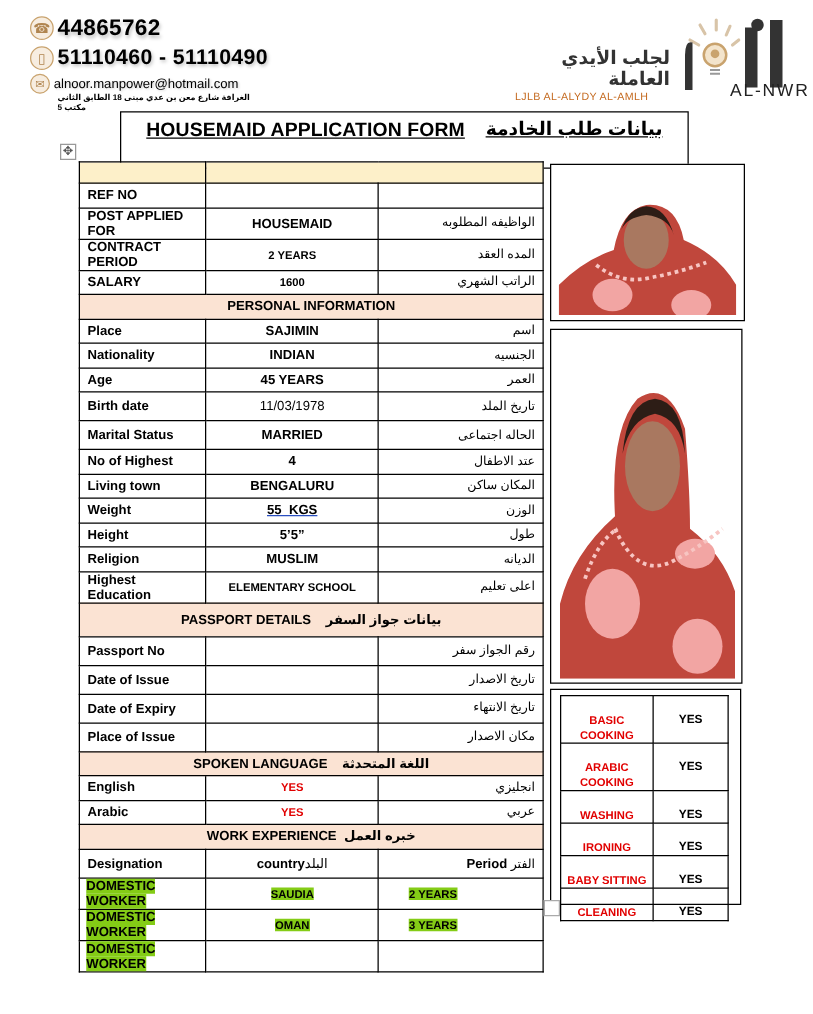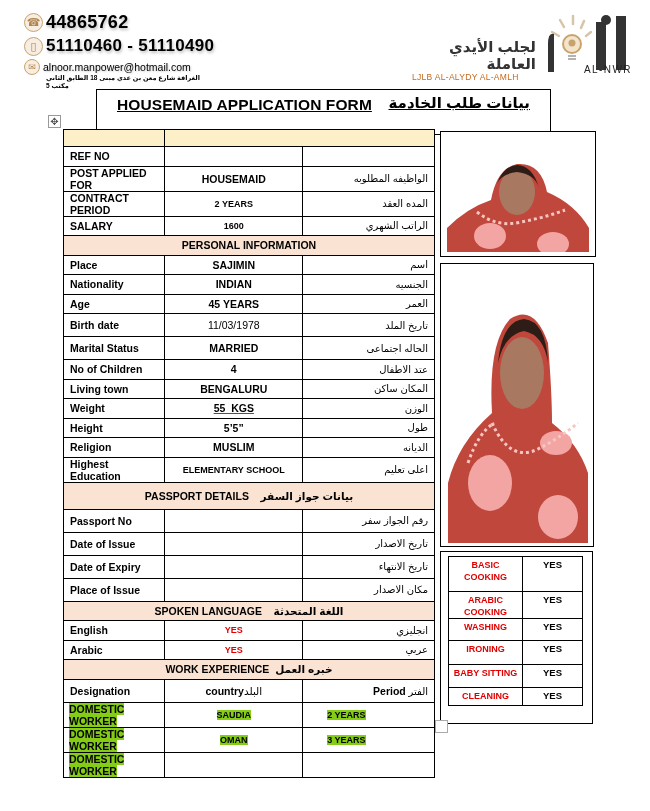--- a/index.html
+++ b/index.html
@@ -15,21 +15,21 @@
   .phone1 { font-size: 18px; font-weight: bold; letter-spacing: 0.3px; height: 24px; line-height: 24px; text-shadow: 1px 2px 3px rgba(0,0,0,0.25); }
   .phone2 { font-size: 17px; font-weight: bold; letter-spacing: 0.3px; height: 24px; line-height: 24px; text-shadow: 1px 2px 3px rgba(0,0,0,0.25); }
   .email { font-size: 10.5px; height: 18px; line-height: 18px; text-shadow: 1px 1px 2px rgba(0,0,0,0.2); }
   .address { font-size: 6.5px; margin-left: 22px; margin-top: -2px; direction: rtl; text-align: left; width: 160px; font-weight: bold; }
 
   
   .logo-text { position: absolute; left: 412px; top: 38px; width: 124px; }
   .logo-ar { font-size: 15px; font-weight: bold; color: #333; direction: rtl; line-height: 17px; }
   .logo-en { font-size: 8.5px; color: #c4691e; letter-spacing: 0.3px; line-height: 10px; }
   .logo-mark { position: absolute; left: 546px; top: 12px; width: 95px; height: 64px; }
-  .logo-nwr { position: absolute; left: 584px; top: 64px; font-size: 10px; letter-spacing: 1.4px; color: #222; }
+  .logo-nwr { position: absolute; left: 584px; top: 64px; font-size: 14px; letter-spacing: 1.4px; color: #222; }
 
   
   .title-box { position: absolute; left: 96px; top: 89px; width: 455px; height: 46px; border: 1px solid #000; display: flex; align-items: center; }
   .title-en { position: absolute; left: 20px; top: 6px; font-size: 15.5px; font-weight: bold; text-decoration: underline; letter-spacing: 0.1px; }
   .title-ar { position: absolute; right: 20px; top: 4px; font-size: 15px; font-weight: bold; text-decoration: underline; direction: rtl; }
 
   .move-handle { position: absolute; left: 48px; top: 115px; width: 13px; height: 13px; border: 1px solid #999; font-size: 10px; line-height: 11px; text-align: center; color: #555; background: #fff; }
 
   
   .main-table { position: absolute; left: 63px; top: 129px; width: 372px; border-collapse: collapse; font-size: 10.5px; }
@@ -49,21 +49,21 @@
 
   
   .photo-box { position: absolute; border: 1px solid #000; background: #fff; }
   .photo1 { left: 440px; top: 131px; width: 156px; height: 126px; }
   .photo2 { left: 440px; top: 263px; width: 154px; height: 284px; }
   .photo-inner { position: absolute; overflow: hidden; background: #fff; }
 
   
   .skills-box { position: absolute; left: 440px; top: 551px; width: 153px; height: 173px; border: 1px solid #000; }
   .skills-table { position: absolute; left: 7px; top: 4px; width: 135px; border-collapse: collapse; font-size: 9.5px; font-weight: bold; }
-  .skills-table td { border: 1px solid #000; vertical-align: top; padding-top: 2px; }
+  .skills-table td { border: 1px solid #000; vertical-align: top; padding-top: 13px; }
   .skills-table td.sk { width: 74px; text-align: center; color: #e10000; font-size: 9px; line-height: 12px; }
   .skills-table td.yn { text-align: center; line-height: 12px; }
   .corner-handle { position: absolute; left: 435px; top: 720px; width: 13px; height: 13px; border: 1px solid #aaa; background: #fff; }
 </style>
 </head>
 <body>
 
 <div class="contact">
   <div class="contact-row">
     <span class="ci">☎</span>
@@ -163,21 +163,21 @@
     <td class="lbl">Birth date</td>
     <td class="val" style="font-weight:normal">11/03/1978</td>
     <td class="ar">تاريخ الملد</td>
   </tr>
   <tr class="tallrow">
     <td class="lbl">Marital Status</td>
     <td class="val">MARRIED</td>
     <td class="ar">الحاله اجتماعى</td>
   </tr>
   <tr>
-    <td class="lbl">No of Children</td>
+    <td class="lbl">No of Highest</td>
     <td class="val">4</td>
     <td class="ar">عتد الاطفال</td>
   </tr>
   <tr>
     <td class="lbl">Living town</td>
     <td class="val">BENGALURU</td>
     <td class="ar">المكان ساكن</td>
   </tr>
   <tr>
     <td class="lbl">Weight</td>

